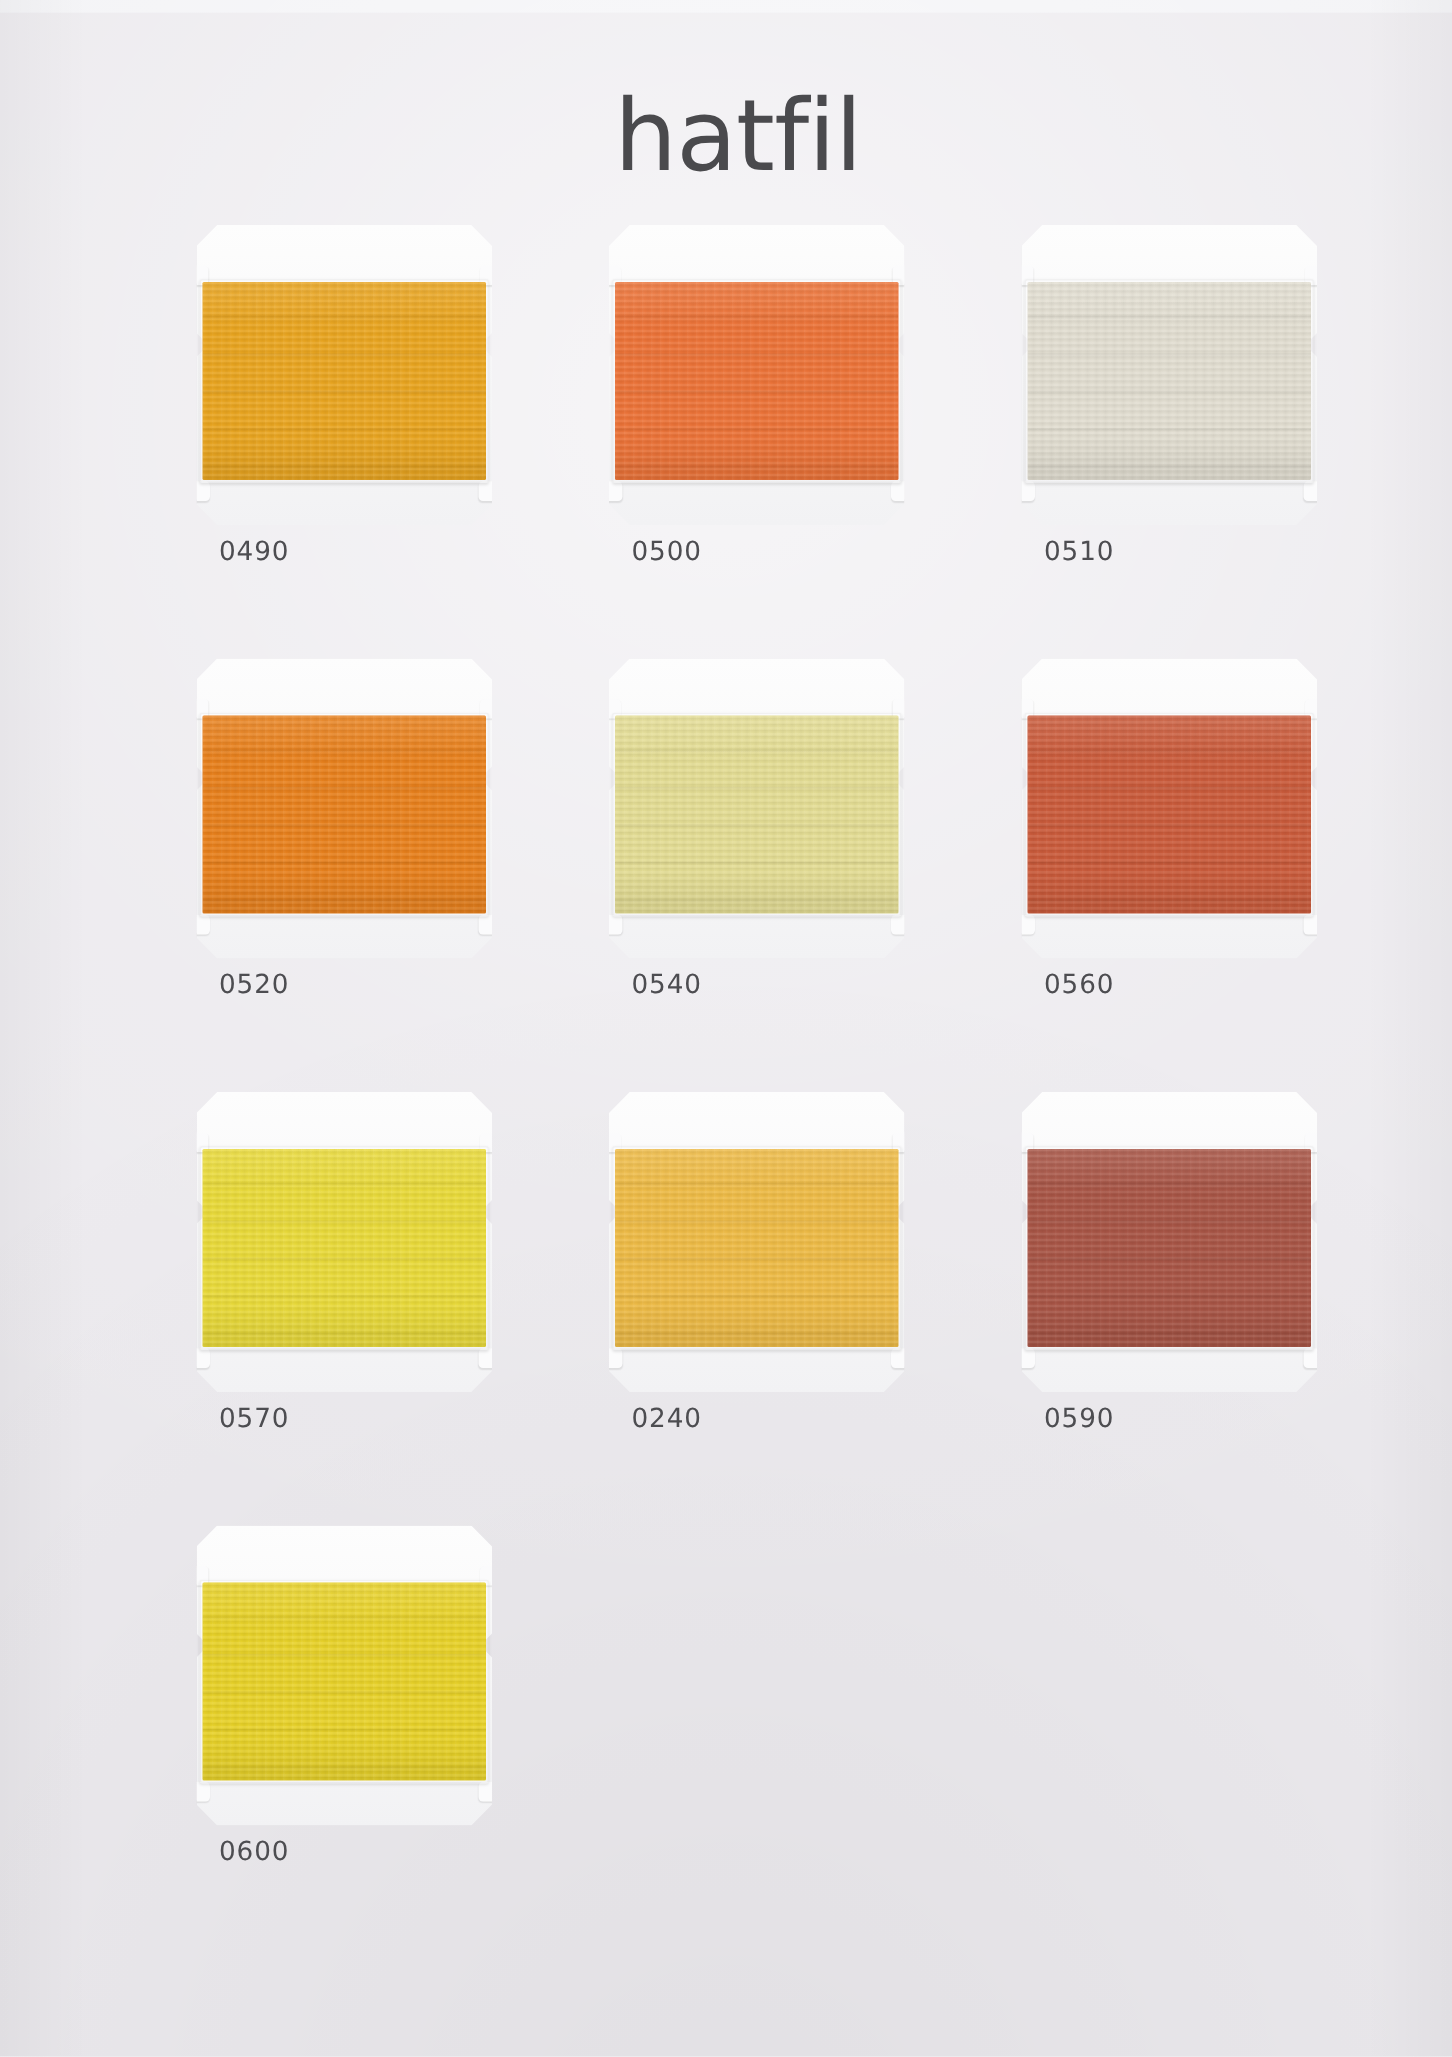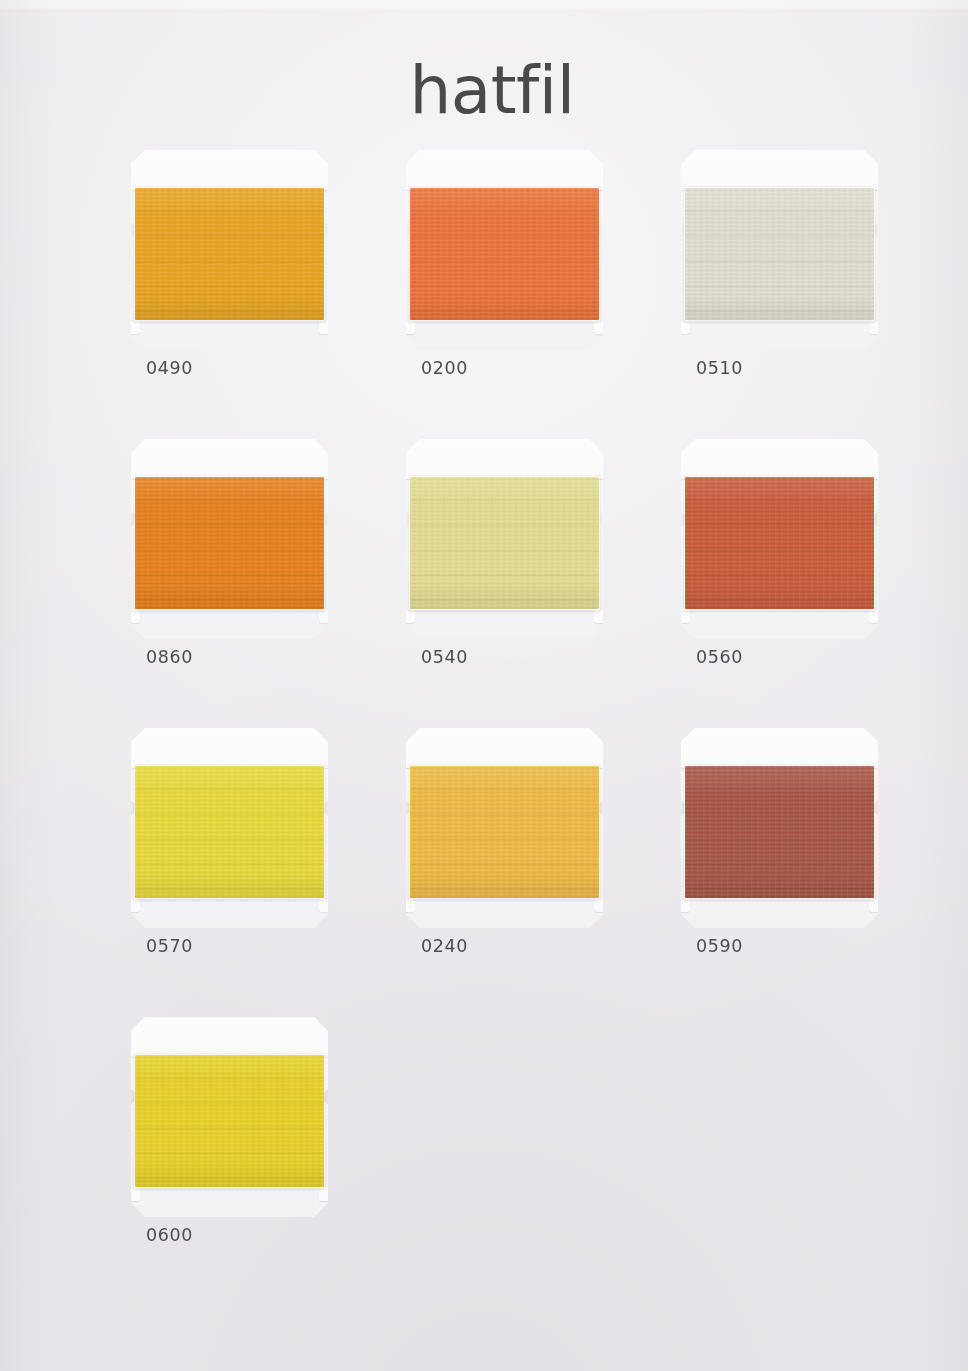--- a/index.html
+++ b/index.html
@@ -188,41 +188,41 @@
         <div class="code">0490</div>
       </div>
       <div class="swatch">
         <div class="bobbin">
           <div class="notch tl"></div>
           <div class="notch tr"></div>
           <div class="notch bl"></div>
           <div class="notch br"></div>
         </div>
         <div class="thread" style="background-color: rgb(236, 115, 56);"></div>
-        <div class="code">0200</div>
+        <div class="code">0500</div>
       </div>
       <div class="swatch">
         <div class="bobbin">
           <div class="notch tl"></div>
           <div class="notch tr"></div>
           <div class="notch bl"></div>
           <div class="notch br"></div>
         </div>
         <div class="thread" style="background-color: rgb(226, 222, 209);"></div>
         <div class="code">0510</div>
       </div>
       <div class="swatch">
         <div class="bobbin">
           <div class="notch tl"></div>
           <div class="notch tr"></div>
           <div class="notch bl"></div>
           <div class="notch br"></div>
         </div>
         <div class="thread" style="background-color: rgb(232, 128, 28);"></div>
-        <div class="code">0860</div>
+        <div class="code">0520</div>
       </div>
       <div class="swatch">
         <div class="bobbin">
           <div class="notch tl"></div>
           <div class="notch tr"></div>
           <div class="notch bl"></div>
           <div class="notch br"></div>
         </div>
         <div class="thread" style="background-color: rgb(228, 221, 148);"></div>
         <div class="code">0540</div>

